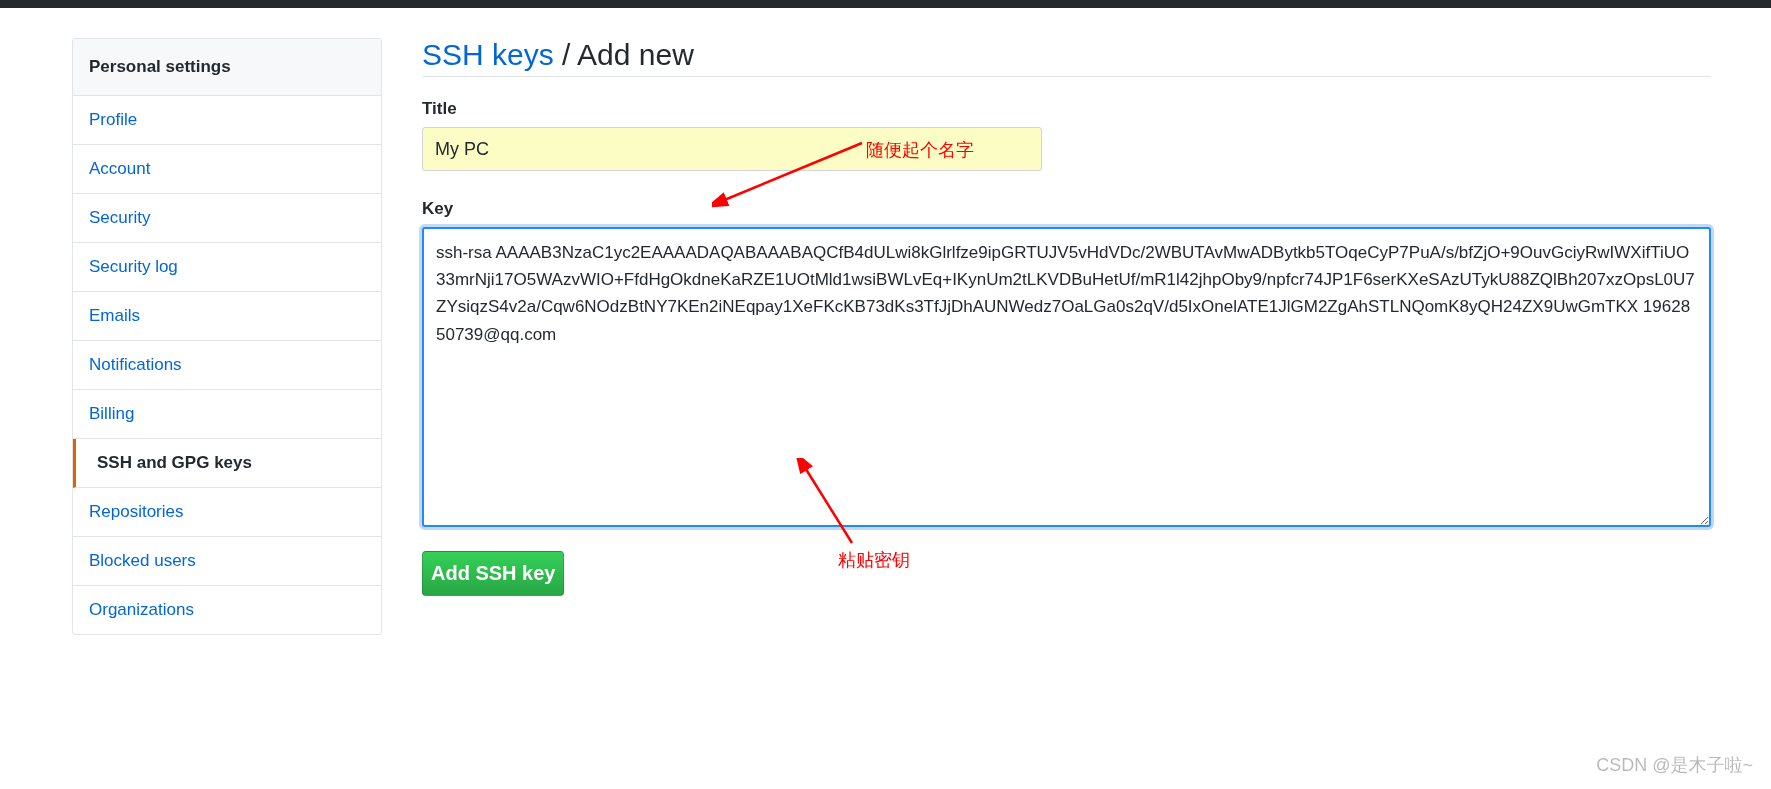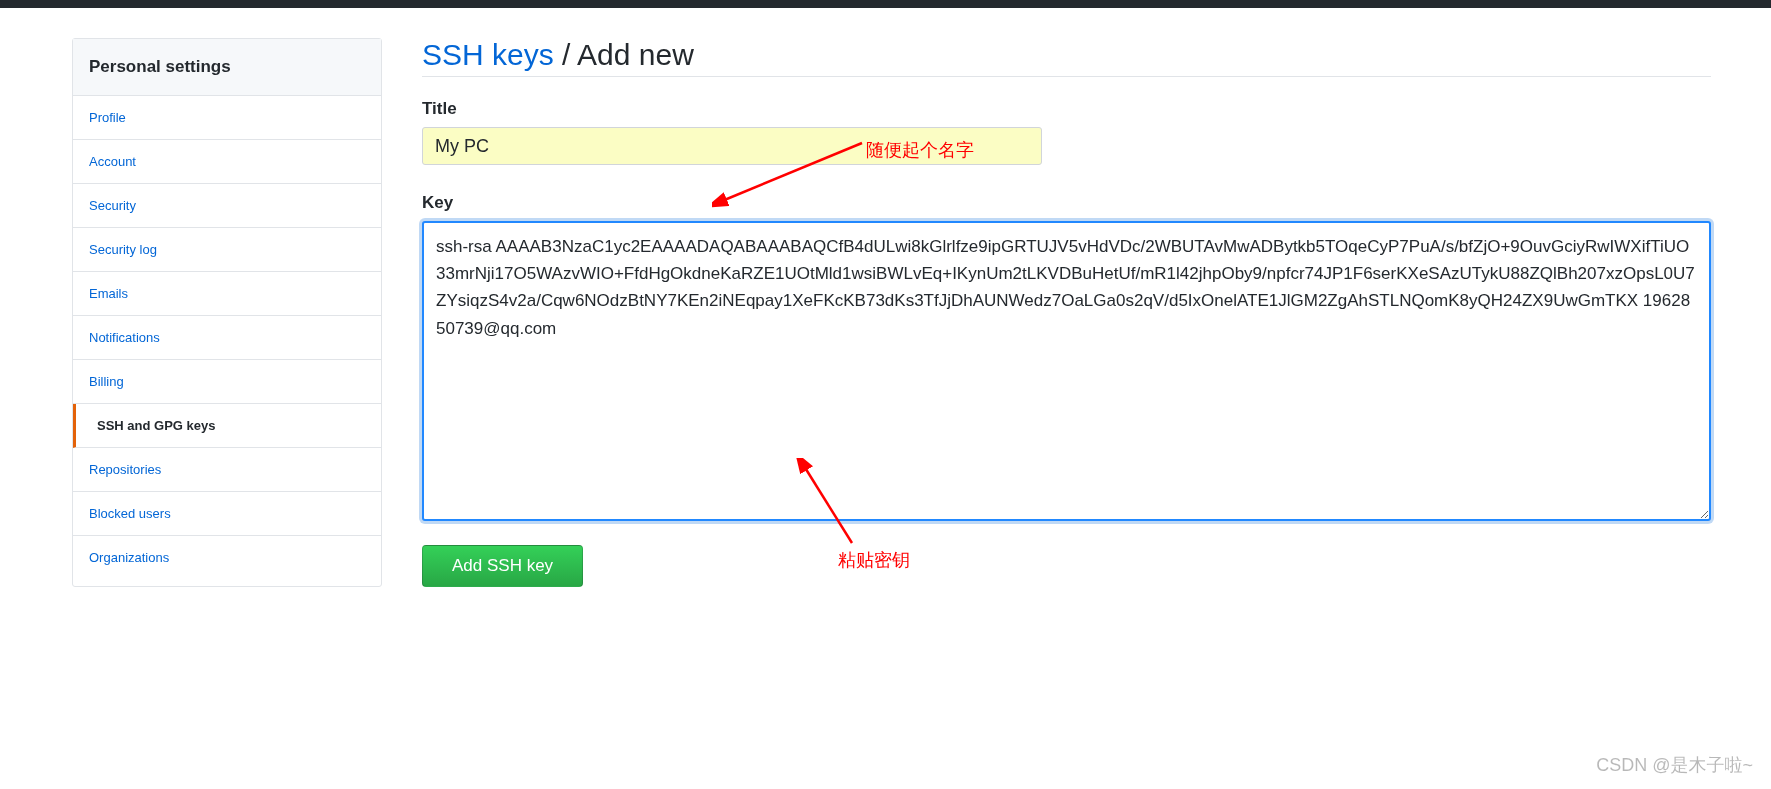--- a/index.html
+++ b/index.html
@@ -29,21 +29,21 @@
     font-weight: 700;
     font-size: 17px;
     padding: 18px 16px;
     background: #f6f8fa;
     border-bottom: 1px solid #e1e4e8;
     color: #24292e;
   }
   .sidebar-item {
     display: block;
     padding: 14px 16px;
-    font-size: 13px;
+    font-size: 17px;
     color: #0366d6;
     border-bottom: 1px solid #e1e4e8;
     cursor: pointer;
     text-decoration: none;
   }
   .sidebar-item:last-child { border-bottom: none; }
   .sidebar-item.active {
     color: #24292e;
     font-weight: 600;
     border-left: 3px solid #e36209;
@@ -69,21 +69,21 @@
   .field-label {
     display: block;
     font-weight: 600;
     font-size: 17px;
     margin-bottom: 8px;
     color: #24292e;
   }
   .title-input {
     width: 620px;
     max-width: 100%;
-    height: 38px;
+    height: 44px;
     padding: 8px 12px;
     font-size: 18px;
     border: 1px solid #d1d5da;
     border-radius: 3px;
     background: #fbfdc4;
     color: #24292e;
   }
   .field-group { margin-bottom: 28px; }
   .key-textarea {
     width: 100%;
@@ -96,23 +96,23 @@
     background: #fff;
     color: #24292e;
     resize: both;
     font-family: inherit;
     outline: none;
     box-shadow: 0 0 0 3px rgba(3,102,214,0.25);
     word-break: break-all;
   }
   .btn-primary {
     display: inline-block;
-    padding: 10px 29px;
-    font-size: 17px;
-    font-weight: 400;
+    padding: 10px 8px;
+    font-size: 20px;
+    font-weight: 700;
     color: #fff;
     background: linear-gradient(#34d058, #28a745);
     border: 1px solid rgba(27,31,35,0.2);
     border-radius: 4px;
     cursor: pointer;
     margin-top: 20px;
   }
   .annot {
     position: absolute;
     color: #ff0000;

